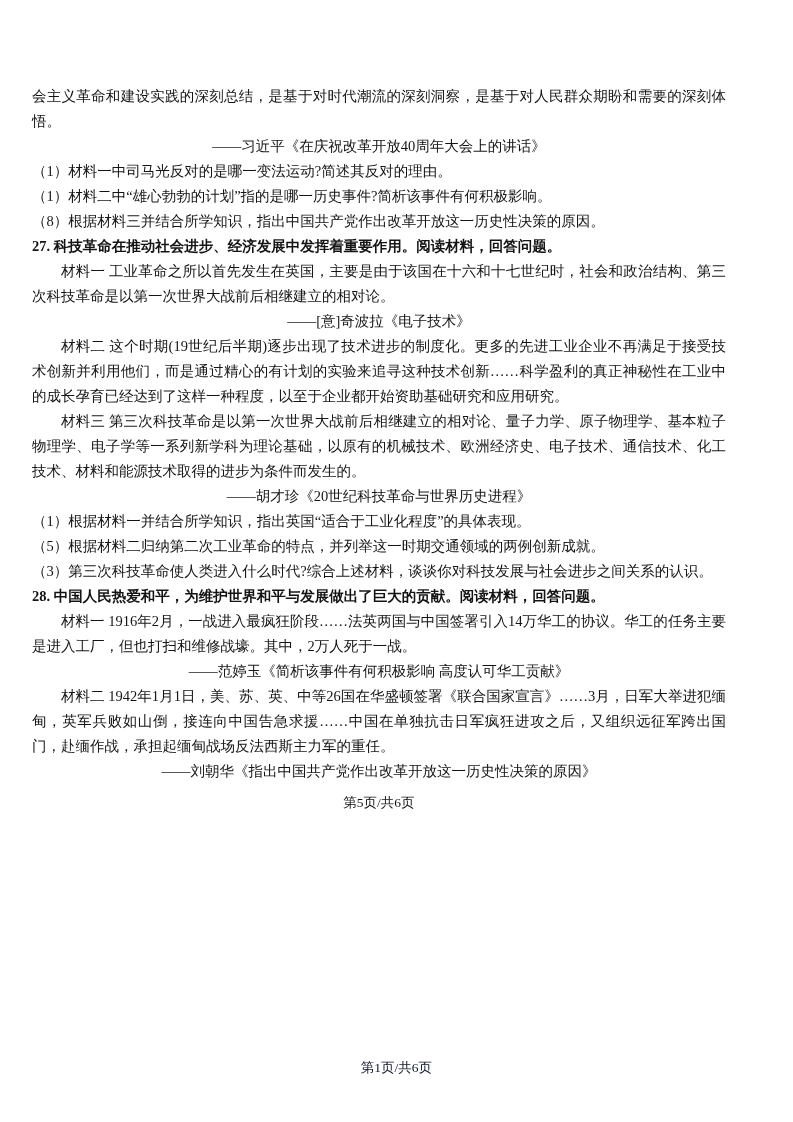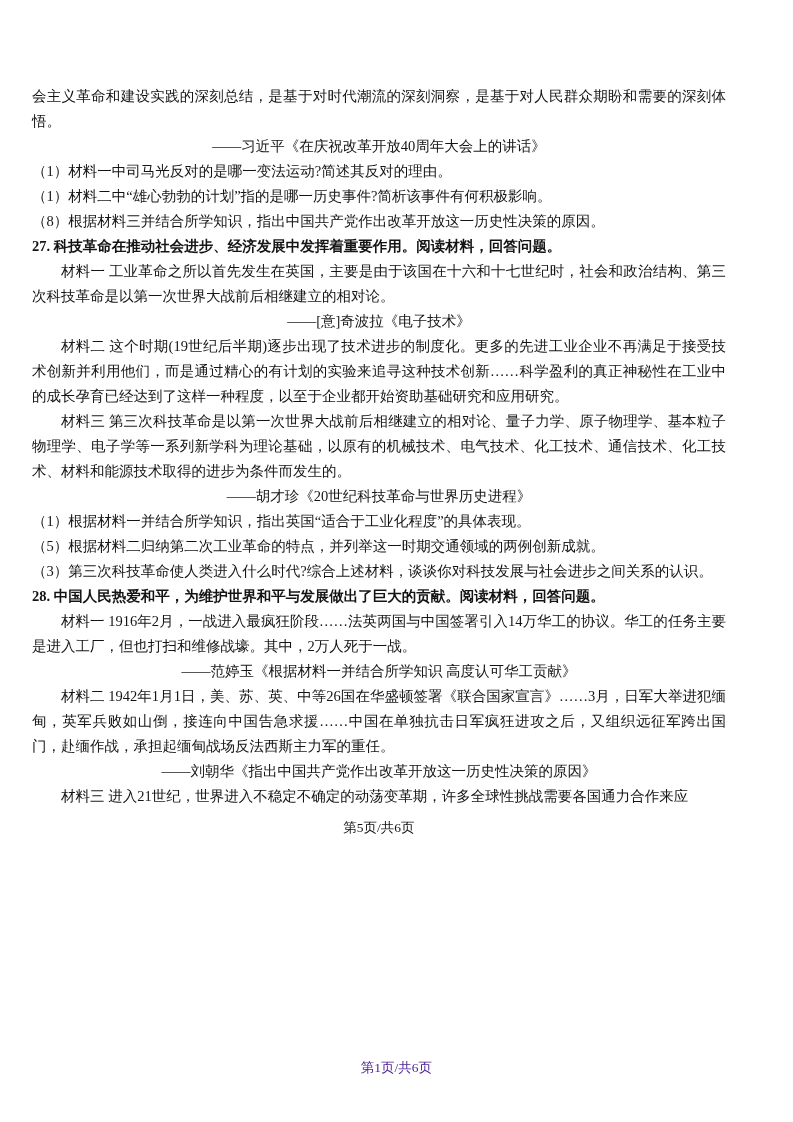--- a/index.html
+++ b/index.html
@@ -35,47 +35,46 @@
     font-size: 13.5px;
     text-indent: 0;
   }
   .footer-page {
     position: absolute;
     left: 0;
     right: 0;
     bottom: 42px;
     text-align: center;
     font-size: 13.5px;
-    color: #4c1d95;
+    color: #0f172a;
   }
 </style>
 </head>
 <body>
 
 <div class="page">
 
   <p class="cont">会主义革命和建设实践的深刻总结，是基于对时代潮流的深刻洞察，是基于对人民群众期盼和需要的深刻体悟。</p>
   <p class="attr">——习近平《在庆祝改革开放40周年大会上的讲话》</p>
   <p class="question">（1）材料一中司马光反对的是哪一变法运动?简述其反对的理由。</p>
   <p class="question">（1）材料二中“雄心勃勃的计划”指的是哪一历史事件?简析该事件有何积极影响。</p>
   <p class="question">（8）根据材料三并结合所学知识，指出中国共产党作出改革开放这一历史性决策的原因。</p>
 
   <p class="numbered">27. 科技革命在推动社会进步、经济发展中发挥着重要作用。阅读材料，回答问题。</p>
   <p class="material">材料一 工业革命之所以首先发生在英国，主要是由于该国在十六和十七世纪时，社会和政治结构、第三次科技革命是以第一次世界大战前后相继建立的相对论。</p>
   <p class="attr">——[意]奇波拉《电子技术》</p>
   <p class="material">材料二 这个时期(19世纪后半期)逐步出现了技术进步的制度化。更多的先进工业企业不再满足于接受技术创新并利用他们，而是通过精心的有计划的实验来追寻这种技术创新……科学盈利的真正神秘性在工业中的成长孕育已经达到了这样一种程度，以至于企业都开始资助基础研究和应用研究。</p>
-  <p class="material">材料三 第三次科技革命是以第一次世界大战前后相继建立的相对论、量子力学、原子物理学、基本粒子物理学、电子学等一系列新学科为理论基础，以原有的机械技术、电气技术、化工技术、通信技术、化工技术、材料和能源技术取得的进步为条件而发生的。</p>
+  <p class="material">材料三 第三次科技革命是以第一次世界大战前后相继建立的相对论、量子力学、原子物理学、基本粒子物理学、电子学等一系列新学科为理论基础，以原有的机械技术、欧洲经济史、电子技术、通信技术、化工技术、材料和能源技术取得的进步为条件而发生的。</p>
   <p class="attr">——胡才珍《20世纪科技革命与世界历史进程》</p>
   <p class="question">（1）根据材料一并结合所学知识，指出英国“适合于工业化程度”的具体表现。</p>
   <p class="question">（5）根据材料二归纳第二次工业革命的特点，并列举这一时期交通领域的两例创新成就。</p>
   <p class="question">（3）第三次科技革命使人类进入什么时代?综合上述材料，谈谈你对科技发展与社会进步之间关系的认识。</p>
 
   <p class="numbered">28. 中国人民热爱和平，为维护世界和平与发展做出了巨大的贡献。阅读材料，回答问题。</p>
   <p class="material">材料一 1916年2月，一战进入最疯狂阶段……法英两国与中国签署引入14万华工的协议。华工的任务主要是进入工厂，但也打扫和维修战壕。其中，2万人死于一战。</p>
-  <p class="attr">——范婷玉《根据材料一并结合所学知识 高度认可华工贡献》</p>
+  <p class="attr">——范婷玉《简析该事件有何积极影响 高度认可华工贡献》</p>
   <p class="material">材料二 1942年1月1日，美、苏、英、中等26国在华盛顿签署《联合国家宣言》……3月，日军大举进犯缅甸，英军兵败如山倒，接连向中国告急求援……中国在单独抗击日军疯狂进攻之后，又组织远征军跨出国门，赴缅作战，承担起缅甸战场反法西斯主力军的重任。</p>
   <p class="attr">——刘朝华《指出中国共产党作出改革开放这一历史性决策的原因》</p>
-  <p class="material">材料三 进入21世纪，世界进入不稳定不确定的动荡变革期，许多全球性挑战需要各国通力合作来应</p>
 
   <p class="footer-inline">第5页/共6页</p>
   <p class="footer-page">第1页/共6页</p>
 
 </div>
 
 </body></html>

